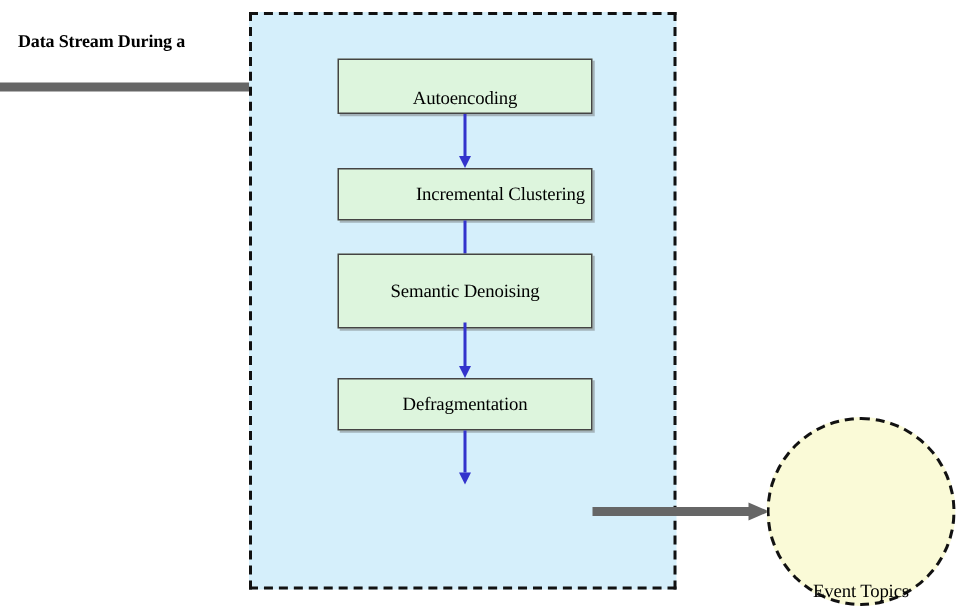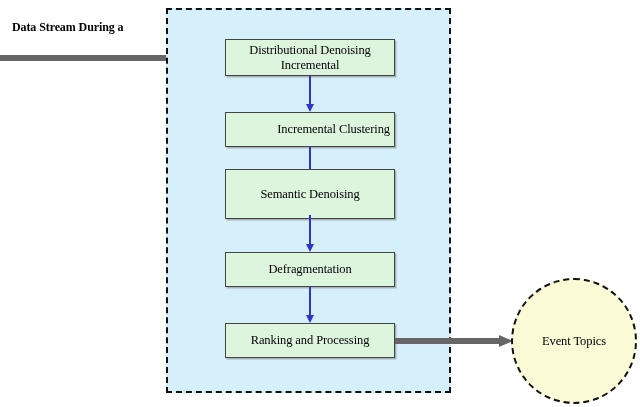--- a/index.html
+++ b/index.html
@@ -133,21 +133,21 @@
     position: absolute;
     left: 511px;
     top: 278px;
     width: 126px;
     height: 126px;
     border-radius: 50%;
     background: #fafad7;
     border: 2px dashed #111111;
     box-sizing: border-box;
     display: flex;
-    align-items: center;
+    align-items: flex-end;
     justify-content: center;
     font-size: 12.5px;
     color: #000000;
     letter-spacing: -0.1px;
   }
 </style>
 </head>
 <body>
 
 <div id="canvas">
@@ -158,22 +158,22 @@
 
   <div class="h-arrow in">
     <div class="shaft"></div>
     <div class="head"></div>
   </div>
 
   <div class="system-container"></div>
 
   <div class="proc-box b1">
     <span class="txt">
-      <span>Distributional Denoising</span><br>
-      <span>Incremental</span>
+      <br>
+      <span>Autoencoding</span>
     </span>
   </div>
 
   <div class="v-arrow a1">
     <div class="shaft"></div>
     <div class="head"></div>
   </div>
 
   <div class="proc-box b2">
     <span class="txt">Incremental Clustering</span>
@@ -195,23 +195,20 @@
 
   <div class="proc-box b4">
     <span class="txt">Defragmentation</span>
   </div>
 
   <div class="v-arrow a4">
     <div class="shaft"></div>
     <div class="head"></div>
   </div>
 
-  <div class="proc-box b5">
-    <span class="txt">Ranking and Processing</span>
-  </div>
 
   <div class="h-arrow out">
     <div class="shaft"></div>
     <div class="head"></div>
   </div>
 
   <div class="out-circle">
     <span>Event Topics</span>
   </div>
 

